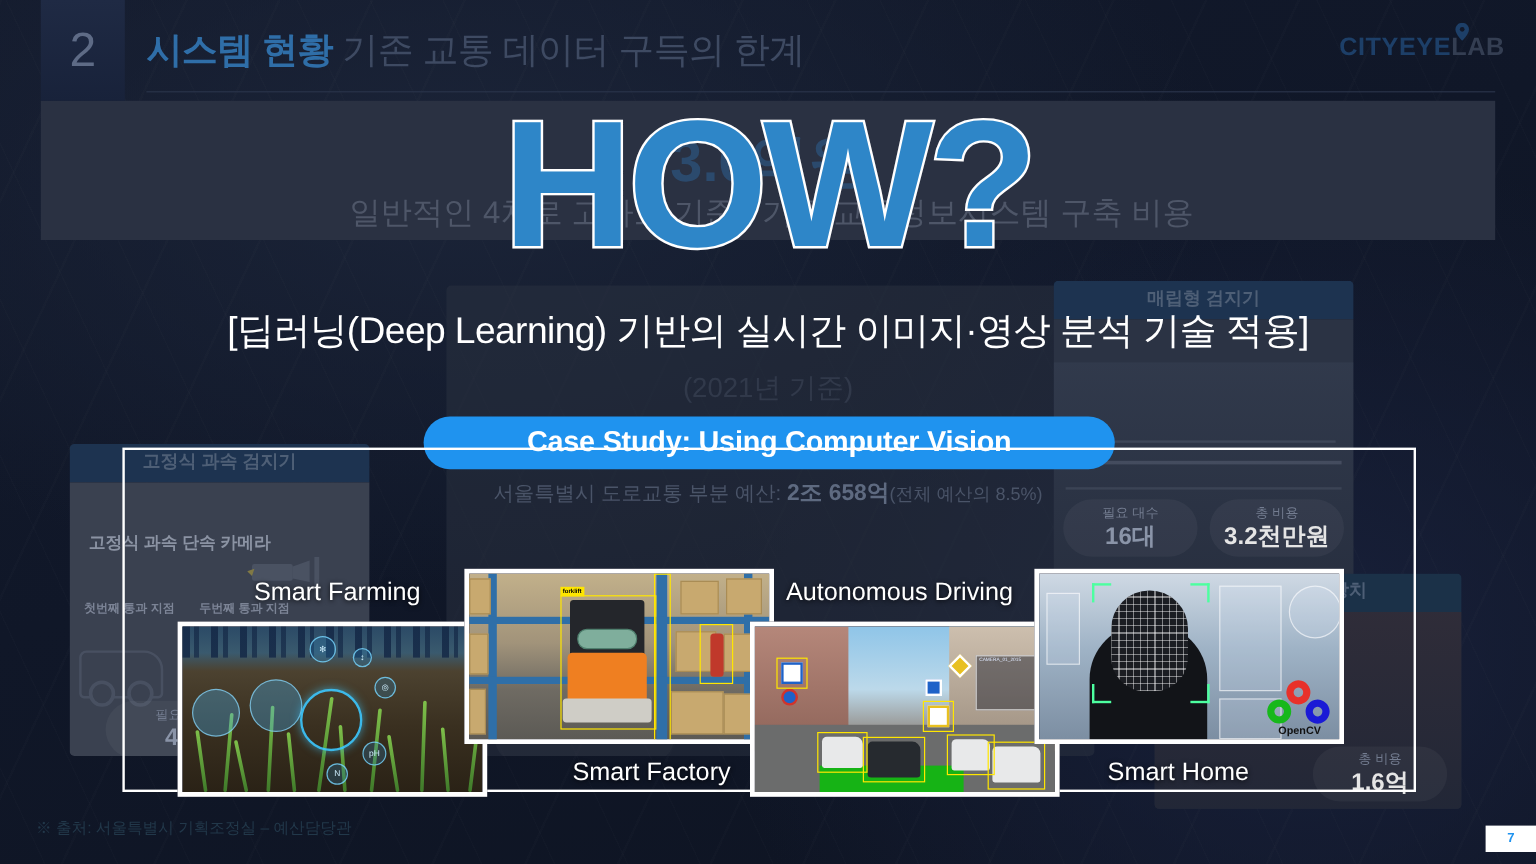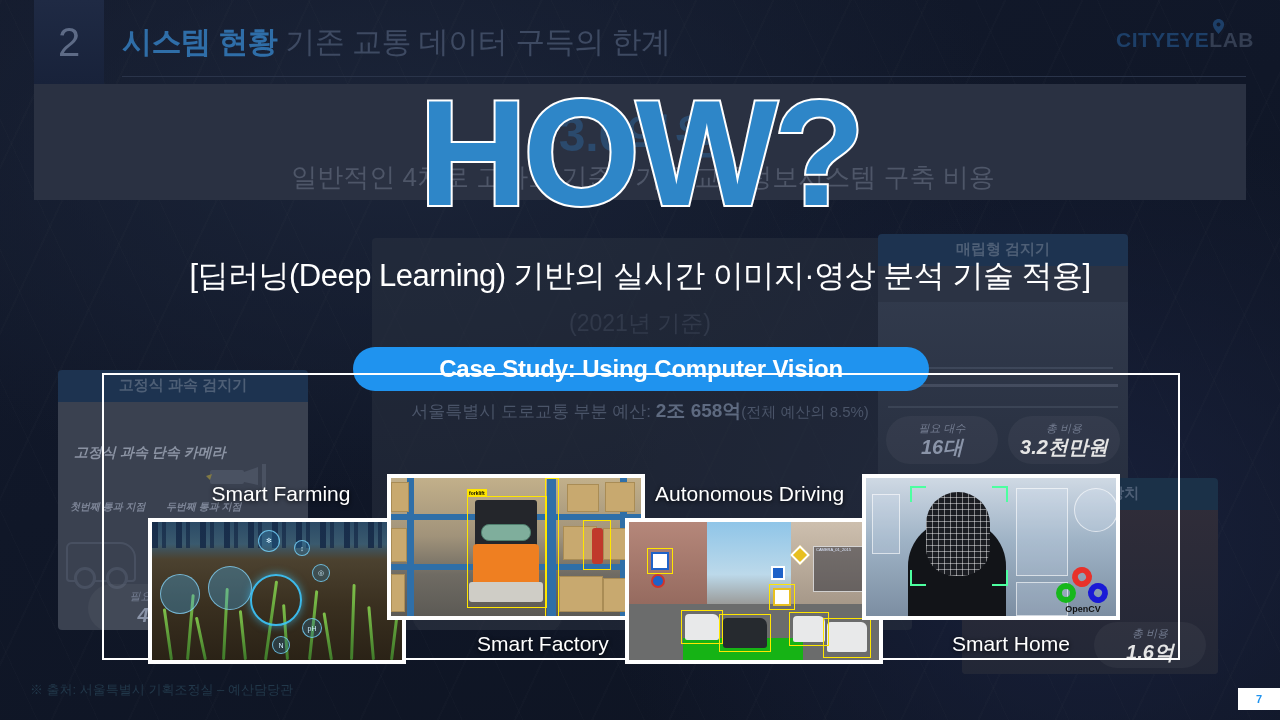--- a/index.html
+++ b/index.html
@@ -104,21 +104,20 @@
   }
   .eq .eq-hd {
     height: 32px; line-height: 30px; text-align: center;
     font-size: 15px; font-weight: 700; color: #4e5f76;
     background: #1d3350;
   }
   .eq .eq-body {
     position: relative;
     background: #333a49;
     height: 100%;
-    font-style: italic;
   }
   .eq-left { left: 58px; top: 370px; width: 250px; height: 260px; }
   .eq-left .eq-body { background: #3a4150; }
   .eq-mid  { left: 372px; top: 238px; width: 540px; height: 392px; background: rgba(42,49,64,0.55); }
   .eq-right{ left: 878px; top: 234px; width: 250px; height: 252px; }
   .eq-right .eq-body { background: #2b3344; }
   .eq-right2{ left: 962px; top: 478px; width: 256px; height: 196px; }
   .eq-right2 .eq-hd { background: #1b3148; }
 
   .eq-cam {
@@ -229,21 +228,21 @@
   .c-fact .cap { left: 90px; top: 158px; }
 
   
   .c-drive { left: 625px; top: 474px; }
   .c-drive .photo { width: 258px; height: 146px; }
   .c-drive .cap { left: 30px; top: -36px; }
 
   
   .c-home { left: 862px; top: 430px; }
   .c-home .photo { width: 258px; height: 146px; }
-  .c-home .cap { left: 90px; top: 158px; }
+  .c-home .cap { left: 61px; top: 158px; }
 
   
   .art-farm {
     position: absolute; inset: 0;
     background:
       linear-gradient(180deg, #2b4a66 0%, #3a5a6e 16%, #4c4230 27%, #3a3020 60%, #2a2216 100%);
   }
   .art-farm .sky-city {
     position: absolute; left: 0; right: 0; top: 0; height: 26px;
     background:

